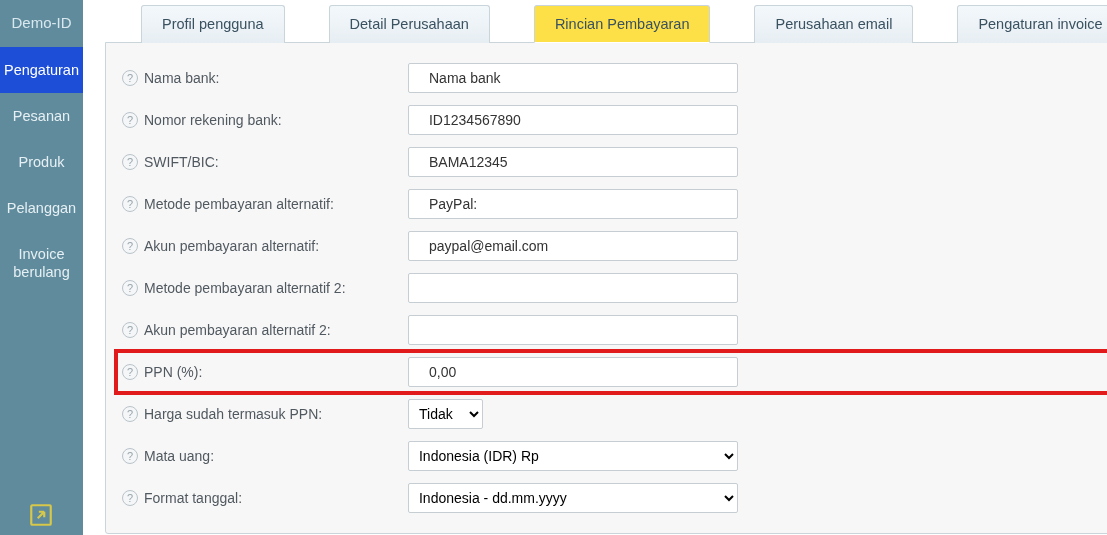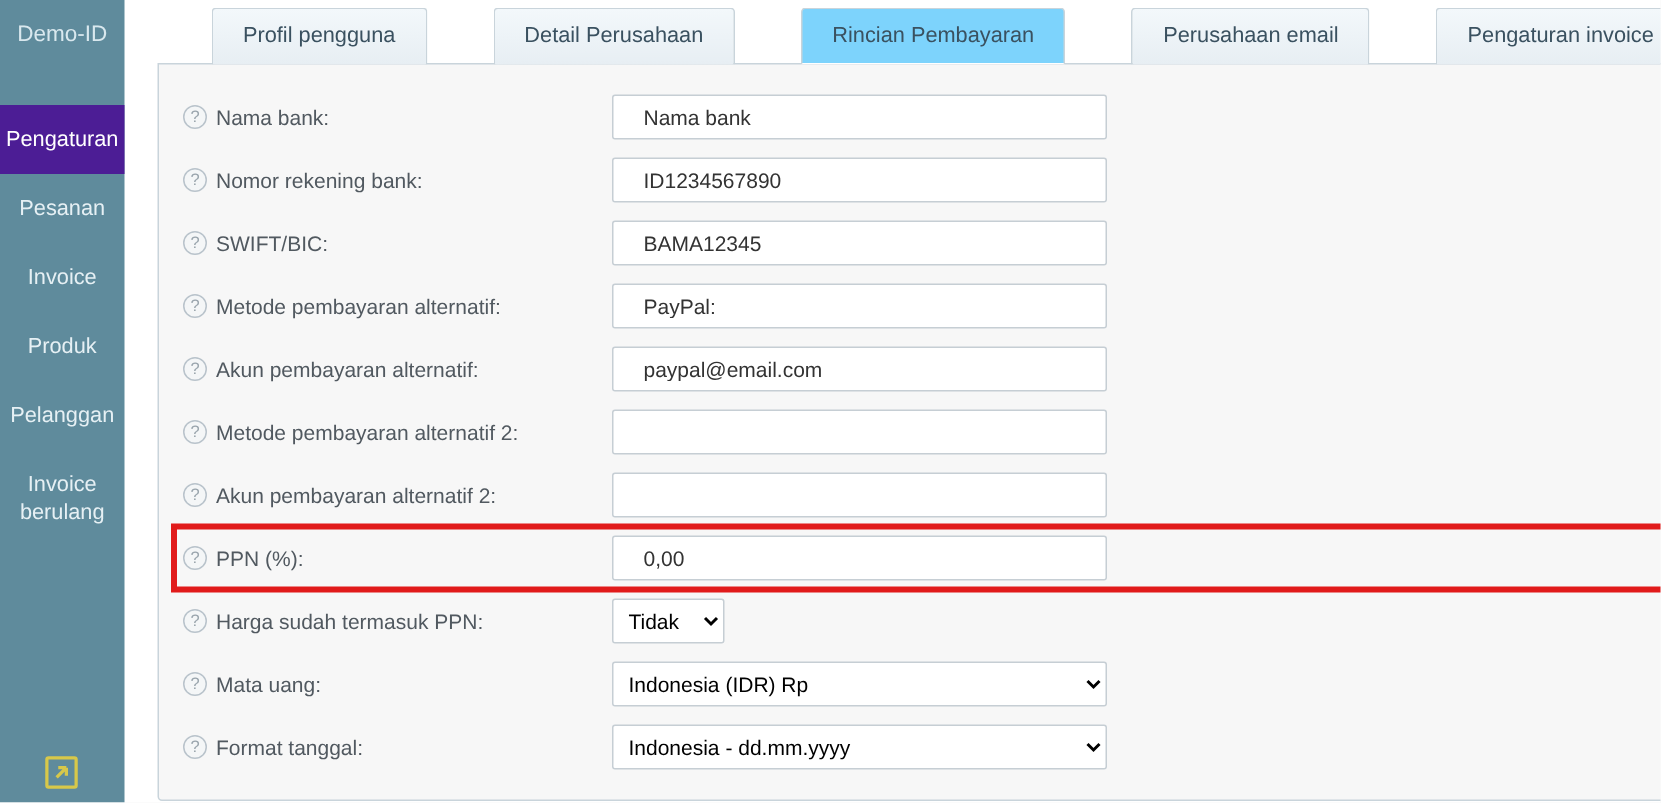--- a/index.html
+++ b/index.html
@@ -23,23 +23,22 @@
   }
   .sidebar-item {
     text-align: center;
     padding: 14px 4px;
     font-size: 14.5px;
     color: #e6f0f4;
     cursor: pointer;
     line-height: 1.25;
   }
   .sidebar-item.active {
-    background: #4c1d95;
+    background: #1d4ed8;
     color: #fff;
-    margin-top: 23px;
   }
   .sidebar-item.demo {
     color: #d9e8ee;
     font-size: 15px;
   }
   .sidebar-bottom-icon {
     margin-top: auto;
     text-align: center;
     padding: 8px 0 4px;
   }
@@ -65,21 +64,21 @@
     border-radius: 3px 3px 0 0;
     color: #3a5160;
     font-size: 14.5px;
     text-align: right;
     cursor: pointer;
     position: relative;
     top: 1px;
     margin-left: 36px;
   }
   .tab.active {
-    background: #7dd3fc;
+    background: #fde047;
     border-bottom: 1px solid #fff;
     z-index: 2;
   }
 
   .panel {
     border: 1px solid #c9d4db;
     border-radius: 0 0 3px 3px;
     margin: 0 18px;
     background: #f7f7f7;
     padding: 14px 12px;
@@ -149,23 +148,20 @@
   <div class="sidebar-item demo">
     <span>Demo-ID</span>
   </div>
   <div class="sidebar-item active">
     <span>Pengaturan</span>
   </div>
   <div class="sidebar-item">
     <span>Pesanan</span>
   </div>
   <div class="sidebar-item">
-    <span>Invoice</span>
-  </div>
-  <div class="sidebar-item">
     <span>Produk</span>
   </div>
   <div class="sidebar-item">
     <span>Pelanggan</span>
   </div>
   <div class="sidebar-item">
     <span>Invoice berulang</span>
   </div>
   <div class="sidebar-bottom-icon">
     <svg viewBox="0 0 24 24" fill="none" stroke="#d7c84a" stroke-width="2">

